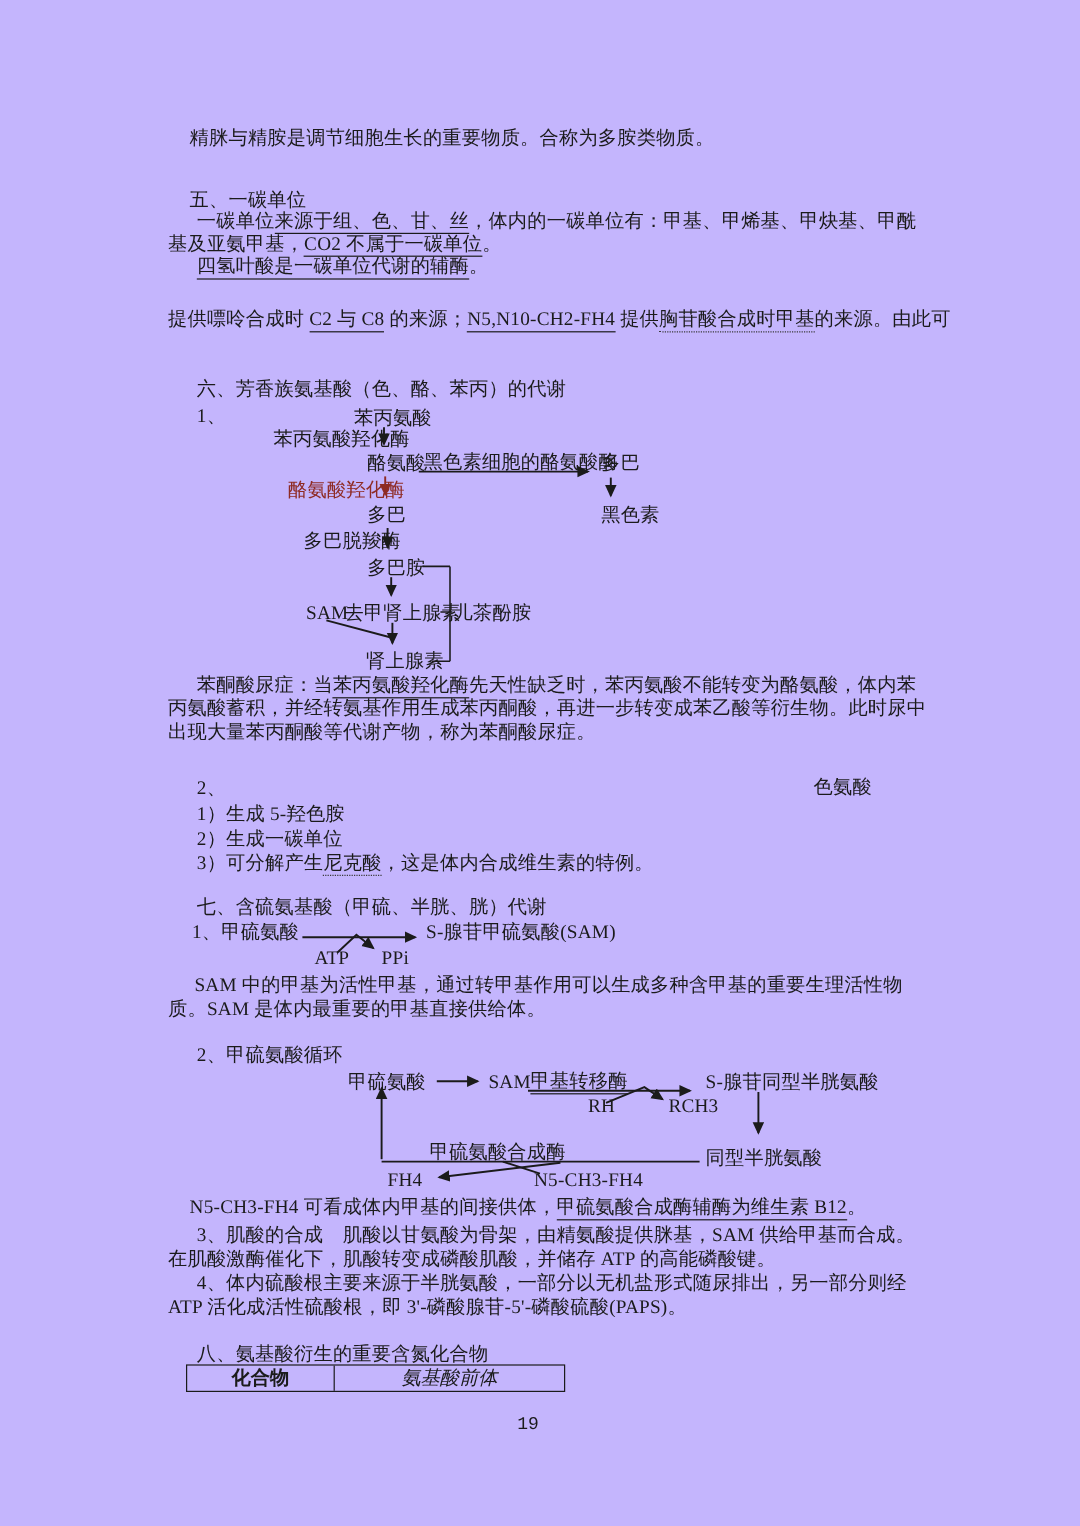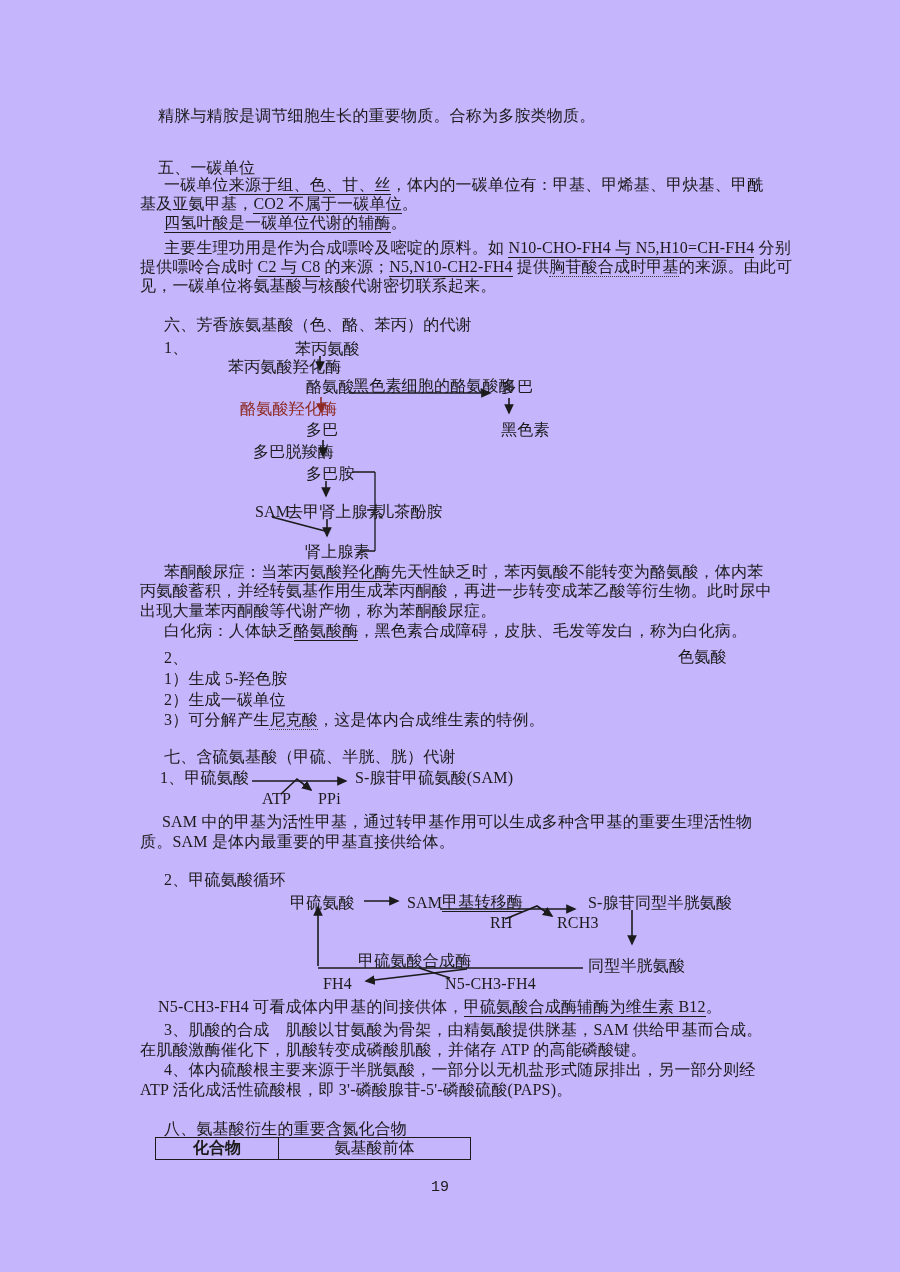--- a/index.html
+++ b/index.html
@@ -8,21 +8,21 @@
     font-family:"Liberation Serif","DejaVu Serif",serif;color:#1b1b1b;
   }
   .ln{position:absolute;white-space:nowrap;font-size:16px;line-height:19px;letter-spacing:0.2px;}
   .u{border-bottom:1.2px solid #1b1b1b;padding-bottom:0.5px;}
   .ud{border-bottom:1.5px dotted #3a3a3a;padding-bottom:0.5px;}
   .red{color:#8e2b24;}
   svg.overlay{position:absolute;left:0;top:0;pointer-events:none;}
   .tbl{position:absolute;left:155px;top:1137px;width:316px;height:23px;border:1.6px solid #1b1b1b;
        display:flex;box-sizing:border-box;}
   .tbl .c1{width:122px;border-right:1.6px solid #1b1b1b;display:flex;align-items:center;justify-content:center;font-size:16px;font-weight:bold;}
-  .tbl .c2{flex:1;display:flex;align-items:center;justify-content:center;font-size:16px;}
+  .tbl .c2{flex:1;display:flex;align-items:center;justify-content:center;font-size:16px;font-style:italic;}
   .pageno{position:absolute;left:0;top:1179px;width:880px;text-align:center;font-size:15px;font-family:Liberation Mono, monospace;}
 </style>
 </head>
 <body>
 
 <div id="page">
 
   <svg class="overlay" width="900" height="1272" viewBox="0 0 900 1272">
     <defs>
       <marker id="ah" markerWidth="8" markerHeight="8" refX="5.5" refY="3" orient="auto">
@@ -54,23 +54,21 @@
       <path d="M450,978 L419,968"></path>
     </g>
   </svg>
 
   <div class="ln" style="left:158px;top:106px">精脒与精胺是调节细胞生长的重要物质。合称为多胺类物质。</div>
 
   <div class="ln" style="left:158px;top:158px">五、一碳单位</div>
   <div class="ln" style="left:164px;top:175px"><span>一碳单位</span><span class="u">来源于组、色、甘、丝</span><span>，体内的一碳单位有：甲基、甲烯基、甲炔基、甲酰</span></div>
   <div class="ln" style="left:140px;top:194px"><span>基及亚氨甲基，</span><span class="u">CO2 不属于一碳单位</span><span>。</span></div>
   <div class="ln" style="left:164px;top:213px"><span class="u">四氢叶酸是一碳单位代谢的辅酶</span><span>。</span></div>
-  <div class="ln" style="left:164px;top:238px"><span>主要生理功用是作为合成嘌呤及嘧啶的原料。如 </span><span class="u">N10-CHO-FH4 与 N5,H10=CH-FH4</span><span> 分别</span></div>
   <div class="ln" style="left:140px;top:257px"><span>提供嘌呤合成时 </span><span class="u">C2 与 C8</span><span> 的来源；</span><span class="u">N5,N10-CH2-FH4</span><span> 提供</span><span class="ud">胸苷酸合成时甲基</span><span>的来源。由此可</span></div>
-  <div class="ln" style="left:140px;top:276px">见，一碳单位将氨基酸与核酸代谢密切联系起来。</div>
 
   <div class="ln" style="left:164px;top:315px">六、芳香族氨基酸（色、酪、苯丙）的代谢</div>
   <div class="ln" style="left:164px;top:338px">1、</div>
 
   <div class="ln" style="left:295px;top:339px">苯丙氨酸</div>
   <div class="ln" style="left:228px;top:357px">苯丙氨酸羟化酶</div>
   <div class="ln" style="left:306px;top:377px">酪氨酸</div>
   <div class="ln" style="left:353px;top:376px">黑色素细胞的酪氨酸酶</div>
   <div class="ln" style="left:501px;top:377px">多巴</div>
   <div class="ln red" style="left:240px;top:399px">酪氨酸羟化酶</div>
@@ -79,21 +77,20 @@
   <div class="ln" style="left:253px;top:442px">多巴脱羧酶</div>
   <div class="ln" style="left:306px;top:464px">多巴胺</div>
   <div class="ln" style="left:255px;top:502px">SAM</div>
   <div class="ln" style="left:287px;top:502px">去甲肾上腺素</div>
   <div class="ln" style="left:378px;top:502px">儿茶酚胺</div>
   <div class="ln" style="left:305px;top:542px">肾上腺素</div>
 
   <div class="ln" style="left:164px;top:562px"><span>苯酮酸尿症：当</span><span class="u">苯丙氨酸羟化酶</span><span>先天性缺乏时，苯丙氨酸不能转变为酪氨酸，体内苯</span></div>
   <div class="ln" style="left:140px;top:601px">出现大量苯丙酮酸等代谢产物，称为苯酮酸尿症。</div>
   <div class="ln" style="left:140px;top:581px">丙氨酸蓄积，并经转氨基作用生成苯丙酮酸，再进一步转变成苯乙酸等衍生物。此时尿中</div>
-  <div class="ln" style="left:164px;top:621px"><span>白化病：人体缺乏</span><span class="u">酪氨酸酶</span><span>，黑色素合成障碍，皮肤、毛发等发白，称为白化病。</span></div>
   <div class="ln" style="left:164px;top:648px">2、</div>
   <div class="ln" style="left:678px;top:647px">色氨酸</div>
   <div class="ln" style="left:164px;top:669px">1）生成 5-羟色胺</div>
   <div class="ln" style="left:164px;top:690px">2）生成一碳单位</div>
   <div class="ln" style="left:164px;top:710px"><span>3）可分解产生</span><span class="ud">尼克酸</span><span>，这是体内合成维生素的特例。</span></div>
 
   <div class="ln" style="left:164px;top:747px">七、含硫氨基酸（甲硫、半胱、胱）代谢</div>
   <div class="ln" style="left:160px;top:768px">1、甲硫氨酸</div>
   <div class="ln" style="left:355px;top:768px">S-腺苷甲硫氨酸(SAM)</div>
   <div class="ln" style="left:262px;top:789px">ATP</div>

